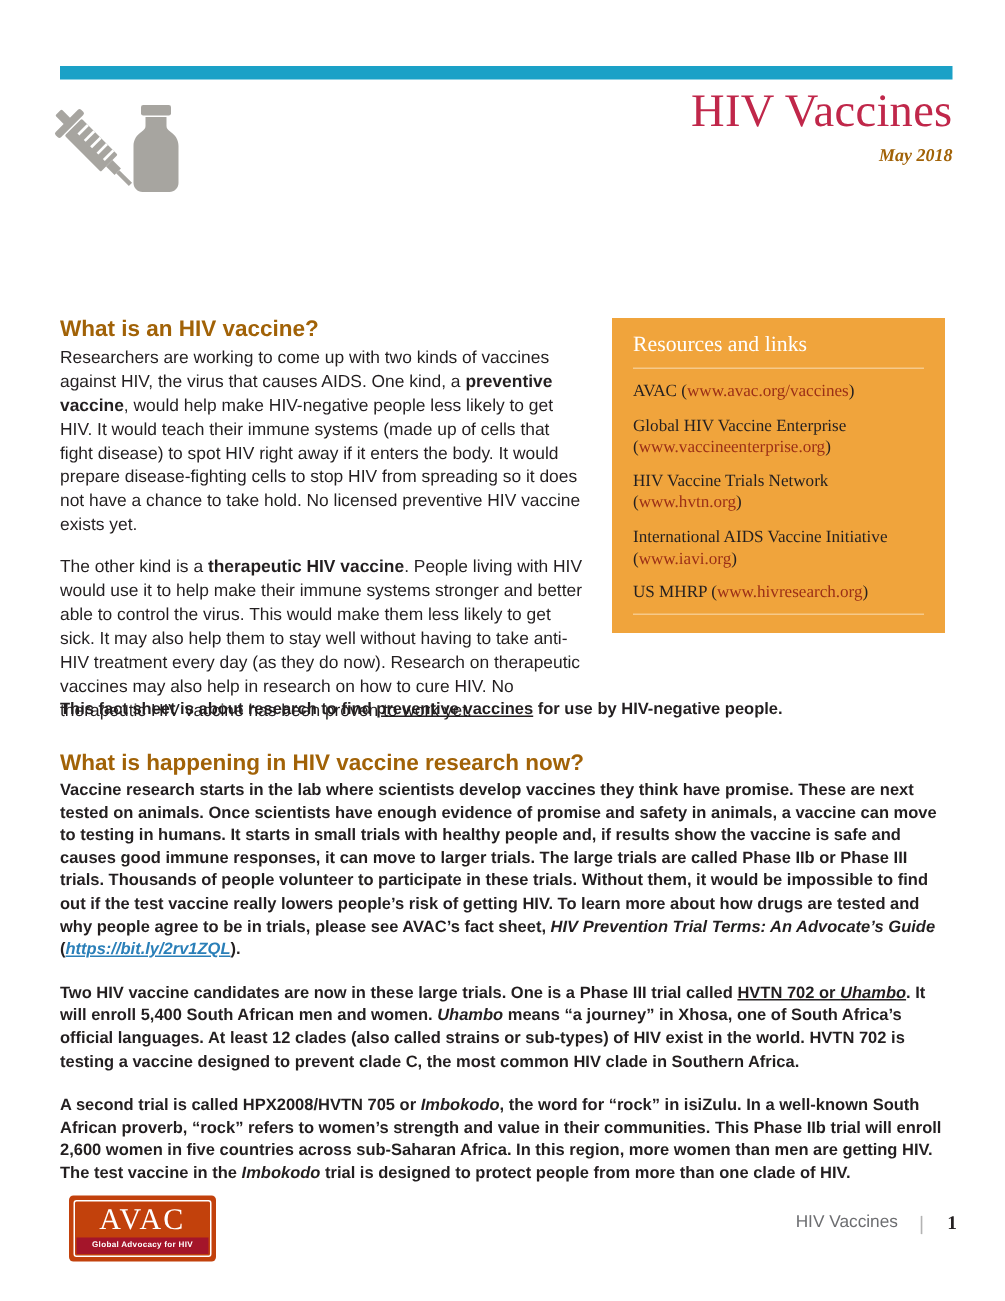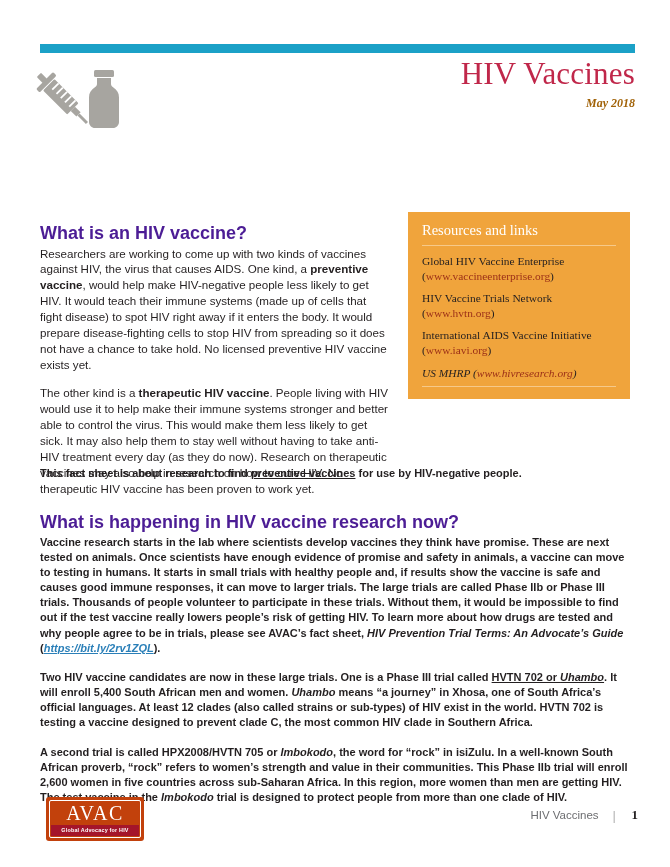--- a/index.html
+++ b/index.html
@@ -94,24 +94,24 @@
   }
 
   
   .col-left {
     position: absolute;
     left: 40px;
     top: 206px;
     width: 350px;
   }
   .sec-head {
-    color: #4c1d95;
-    font-size: 18px;
+    color: #a16207;
+    font-size: 15px;
     font-weight: bold;
-    margin: 16px 0 1px 0;
+    margin: 5px 0 1px 0;
     line-height: 1.25;
   }
   .para {
     font-size: 11.6px;
     line-height: 1.375;
     margin: 0 0 12px 0;
     text-align: left;
     color: #231f20;
   }
   .para b { font-weight: bold; }
@@ -143,21 +143,21 @@
   .res-divider.bottom {
     margin: 6px 0 0 0;
   }
   .res-item {
     font-family: "Liberation Serif", serif;
     font-size: 11.4px;
     line-height: 1.28;
     color: #231f20;
     margin-bottom: 8px;
   }
-  .res-item:last-of-type { margin-bottom: 2px; font-style: italic; }
+  .res-item:last-of-type { margin-bottom: 2px; }
   .res-item .u { color: #9b2f17; }
 
   
   .full {
     position: absolute;
     left: 40px;
     width: 595px;
   }
   .full .para { font-size: 11px; line-height: 1.38; font-weight: bold; }
   .blue-link {
@@ -287,20 +287,21 @@
   <div class="col-left">
     <p class="sec-head">What is an HIV vaccine?</p>
     <p class="para"><span>Researchers are working to come up with two kinds of vaccines against HIV, the virus that causes AIDS. One kind, a </span><b>preventive vaccine</b><span>, would help make HIV-negative people less likely to get HIV. It would teach their immune systems (made up of cells that fight disease) to spot HIV right away if it enters the body. It would prepare disease-fighting cells to stop HIV from spreading so it does not have a chance to take hold. No licensed preventive HIV vaccine exists yet.</span></p>
     <p class="para"><span>The other kind is a </span><b>therapeutic HIV vaccine</b><span>. People living with HIV would use it to help make their immune systems stronger and better able to control the virus. This would make them less likely to get sick. It may also help them to stay well without having to take anti-HIV treatment every day (as they do now). Research on therapeutic vaccines may also help in research on how to cure HIV.  No therapeutic HIV vaccine has been proven to work yet.</span></p>
   </div>
 
   <div class="resources">
     <div class="res-title">Resources and links</div>
     <div class="res-divider"></div>
     <div>
+        <div class="res-item"><span>AVAC (</span><a class="u" href="#" style="text-decoration: none;">www.avac.org/vaccines</a><span>)</span></div>
         <div class="res-item"><span>Global HIV Vaccine Enterprise (</span><a class="u" href="#" style="text-decoration: none;">www.vaccineenterprise.org</a><span>)</span></div>
         <div class="res-item"><span>HIV Vaccine Trials Network (</span><a class="u" href="#" style="text-decoration: none;">www.hvtn.org</a><span>)</span></div>
         <div class="res-item"><span>International AIDS Vaccine Initiative (</span><a class="u" href="#" style="text-decoration: none;">www.iavi.org</a><span>)</span></div>
         <div class="res-item"><span>US MHRP (</span><a class="u" href="#" style="text-decoration: none;">www.hivresearch.org</a><span>)</span></div>
       </div>
     <div class="res-divider bottom"></div>
   </div>
 
   <div class="full" style="top:466px;">
     <p class="para"><span>This fact sheet is about research to find </span><u>preventive vaccines</u><span> for use by HIV-negative people.</span></p>

